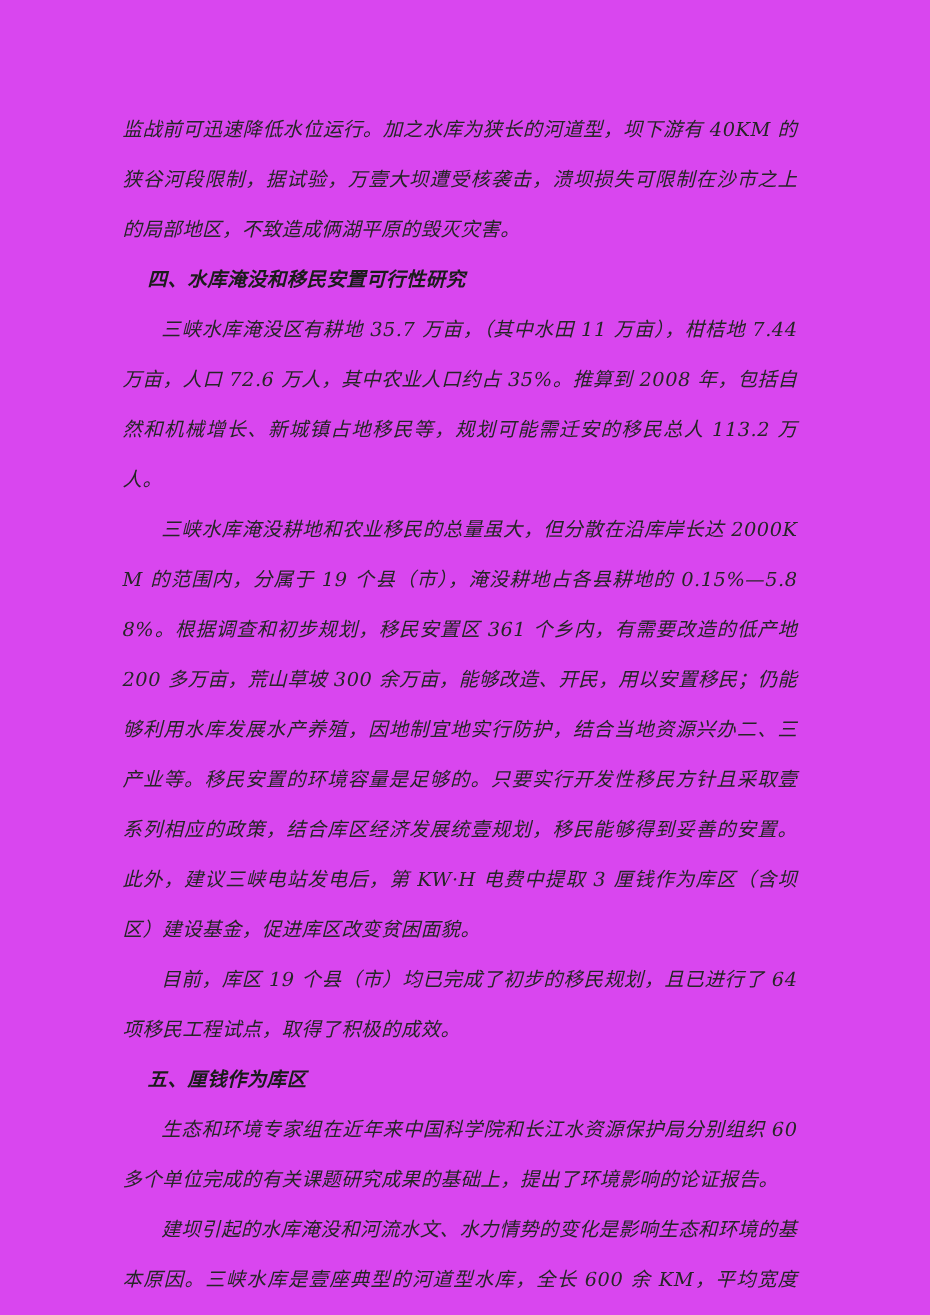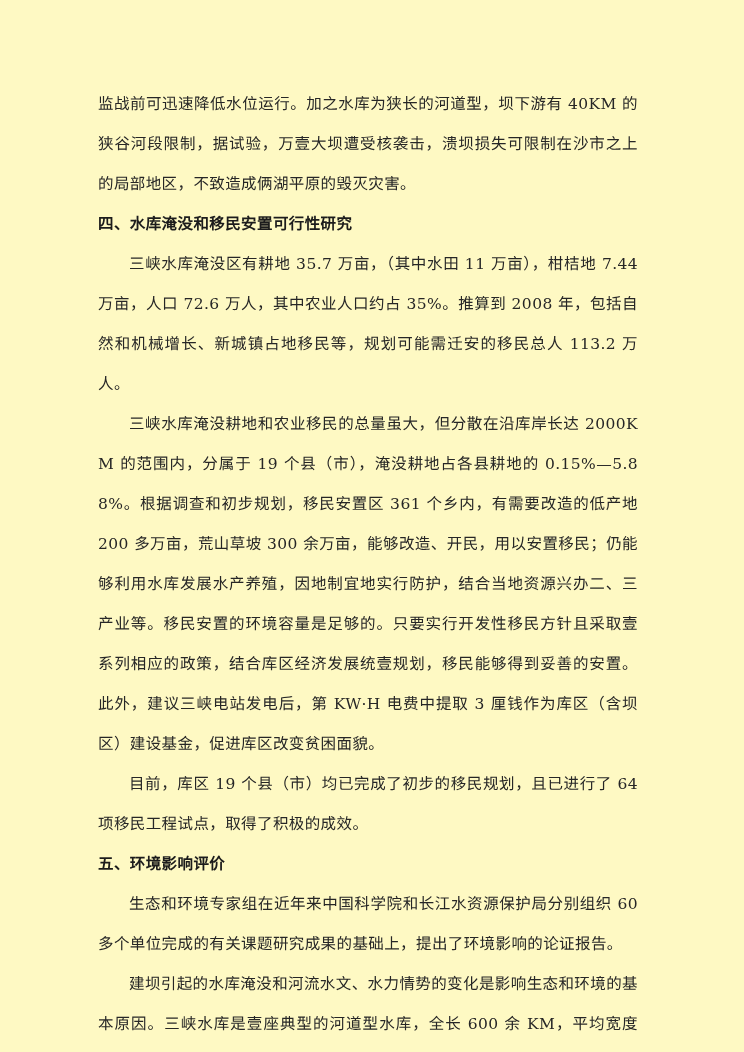--- a/index.html
+++ b/index.html
@@ -9,51 +9,53 @@
   body {
     width: 744px;
     height: 1052px;
     background: #ffffff;
     overflow: hidden;
   }
   .page {
     box-sizing: border-box;
     width: 744px;
     height: 1052px;
-    background: #fef9c3;
+    background: #d946ef;
     padding: 84px 106px 0 98px;
+    font-style: italic;
   }
   .doc-body p {
     margin: 0;
     font-family: "DejaVu Serif", "Liberation Serif", serif;
     font-size: 15.5px;
     letter-spacing: 0.4px;
     line-height: 40px;
     color: #262626;
     text-align: justify;
     text-justify: inter-ideograph;
     text-align-last: left;
     word-break: break-all;
   }
   .doc-body p.indent {
     text-indent: 2em;
   }
   .doc-body p.heading {
     font-weight: bold;
     color: #1c1c1c;
     text-align: center;
+    margin-left: 20px;
   }
 </style>
 </head>
 <body>
 
 <div class="page">
   <div class="doc-body">
       <p class="body">监战前可迅速降低水位运行。加之水库为狭长的河道型，坝下游有 40KM 的狭谷河段限制，据试验，万壹大坝遭受核袭击，溃坝损失可限制在沙市之上的局部地区，不致造成俩湖平原的毁灭灾害。</p>
       <p class="heading">四、水库淹没和移民安置可行性研究</p>
       <p class="body indent">三峡水库淹没区有耕地 35.7 万亩，（其中水田 11 万亩），柑桔地 7.44 万亩，人口 72.6 万人，其中农业人口约占 35%。推算到 2008 年，包括自然和机械增长、新城镇占地移民等，规划可能需迁安的移民总人 113.2 万人。</p>
       <p class="body indent">三峡水库淹没耕地和农业移民的总量虽大，但分散在沿库岸长达 2000KM 的范围内，分属于 19 个县（市），淹没耕地占各县耕地的 0.15%—5.88%。根据调查和初步规划，移民安置区 361 个乡内，有需要改造的低产地 200 多万亩，荒山草坡 300 余万亩，能够改造、开民，用以安置移民；仍能够利用水库发展水产养殖，因地制宜地实行防护，结合当地资源兴办二、三产业等。移民安置的环境容量是足够的。只要实行开发性移民方针且采取壹系列相应的政策，结合库区经济发展统壹规划，移民能够得到妥善的安置。此外，建议三峡电站发电后，第 KW·H 电费中提取 3 厘钱作为库区（含坝区）建设基金，促进库区改变贫困面貌。</p>
       <p class="body indent">目前，库区 19 个县（市）均已完成了初步的移民规划，且已进行了 64 项移民工程试点，取得了积极的成效。</p>
-      <p class="heading">五、环境影响评价</p>
+      <p class="heading">五、厘钱作为库区</p>
       <p class="body indent">生态和环境专家组在近年来中国科学院和长江水资源保护局分别组织 60 多个单位完成的有关课题研究成果的基础上，提出了环境影响的论证报告。</p>
       <p class="body indent">建坝引起的水库淹没和河流水文、水力情势的变化是影响生态和环境的基本原因。三峡水库是壹座典型的河道型水库，全长 600 余 KM，平均宽度 1.1KM，较</p>
     </div>
 </div>
 
 </body></html>

